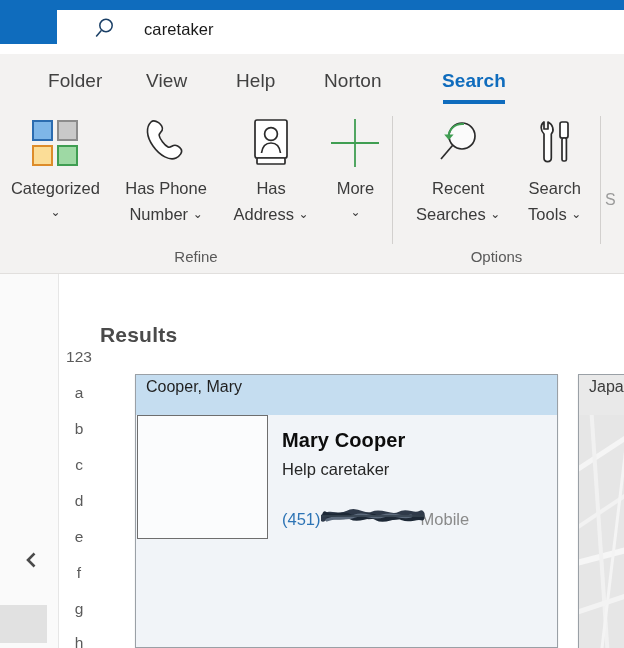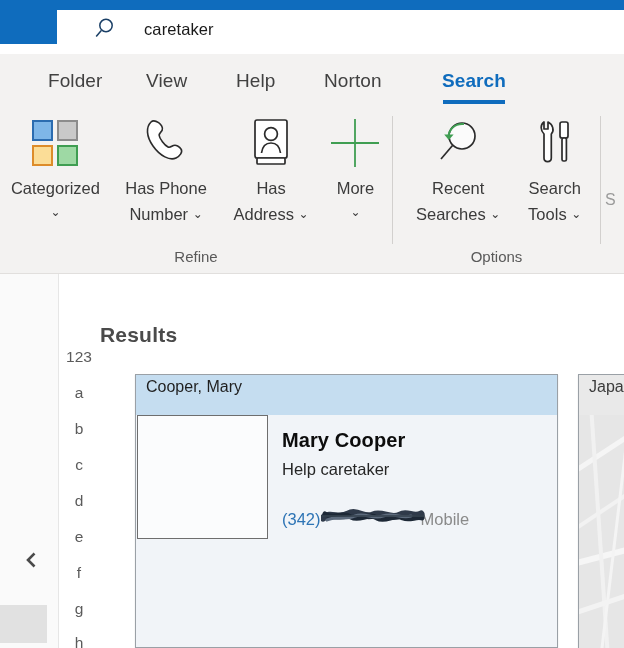--- a/index.html
+++ b/index.html
@@ -458,21 +458,21 @@
       <div class="results-title">Results</div>
 
       <div class="card" style="left:35px; top:80px; width:423px; height:274px;">
         <div class="card-header active">Cooper, Mary</div>
         <div class="card-body">
           <div class="photo-box"></div>
           <div class="card-fields">
             <div class="c-name">Mary Cooper</div>
             <div class="c-title">Help caretaker</div>
             <div class="c-phone-row">
-              <span class="c-phone-link">(342)</span>
+              <span class="c-phone-link">(451)</span>
               <span class="c-redaction">
                 <svg width="104" height="18" viewBox="0 0 104 18">
                   <path d="M2 11 C10 4 18 13 27 7 C36 2 43 12 52 8 C61 4 70 13 79 8 C86 4 93 11 100 7" fill="none" stroke="#2f3a4a" stroke-width="7" stroke-linecap="round"></path>
                   <path d="M4 7 C13 13 21 4 30 10 C39 15 47 5 56 11 C65 16 73 6 82 11 C89 14 95 9 101 11" fill="none" stroke="#1d2836" stroke-width="5" stroke-linecap="round"></path>
                   <path d="M6 13 C16 8 24 14 34 9 C44 5 52 13 62 9 C72 5 80 12 90 9" fill="none" stroke="#5d6b7d" stroke-width="3" stroke-linecap="round"></path>
                   <path d="M1 9 L103 9" fill="none" stroke="#36424f" stroke-width="2" stroke-linecap="round" opacity=".8"></path>
                 </svg>
               </span>
               <span class="c-phone-type">Mobile</span>
             </div>

